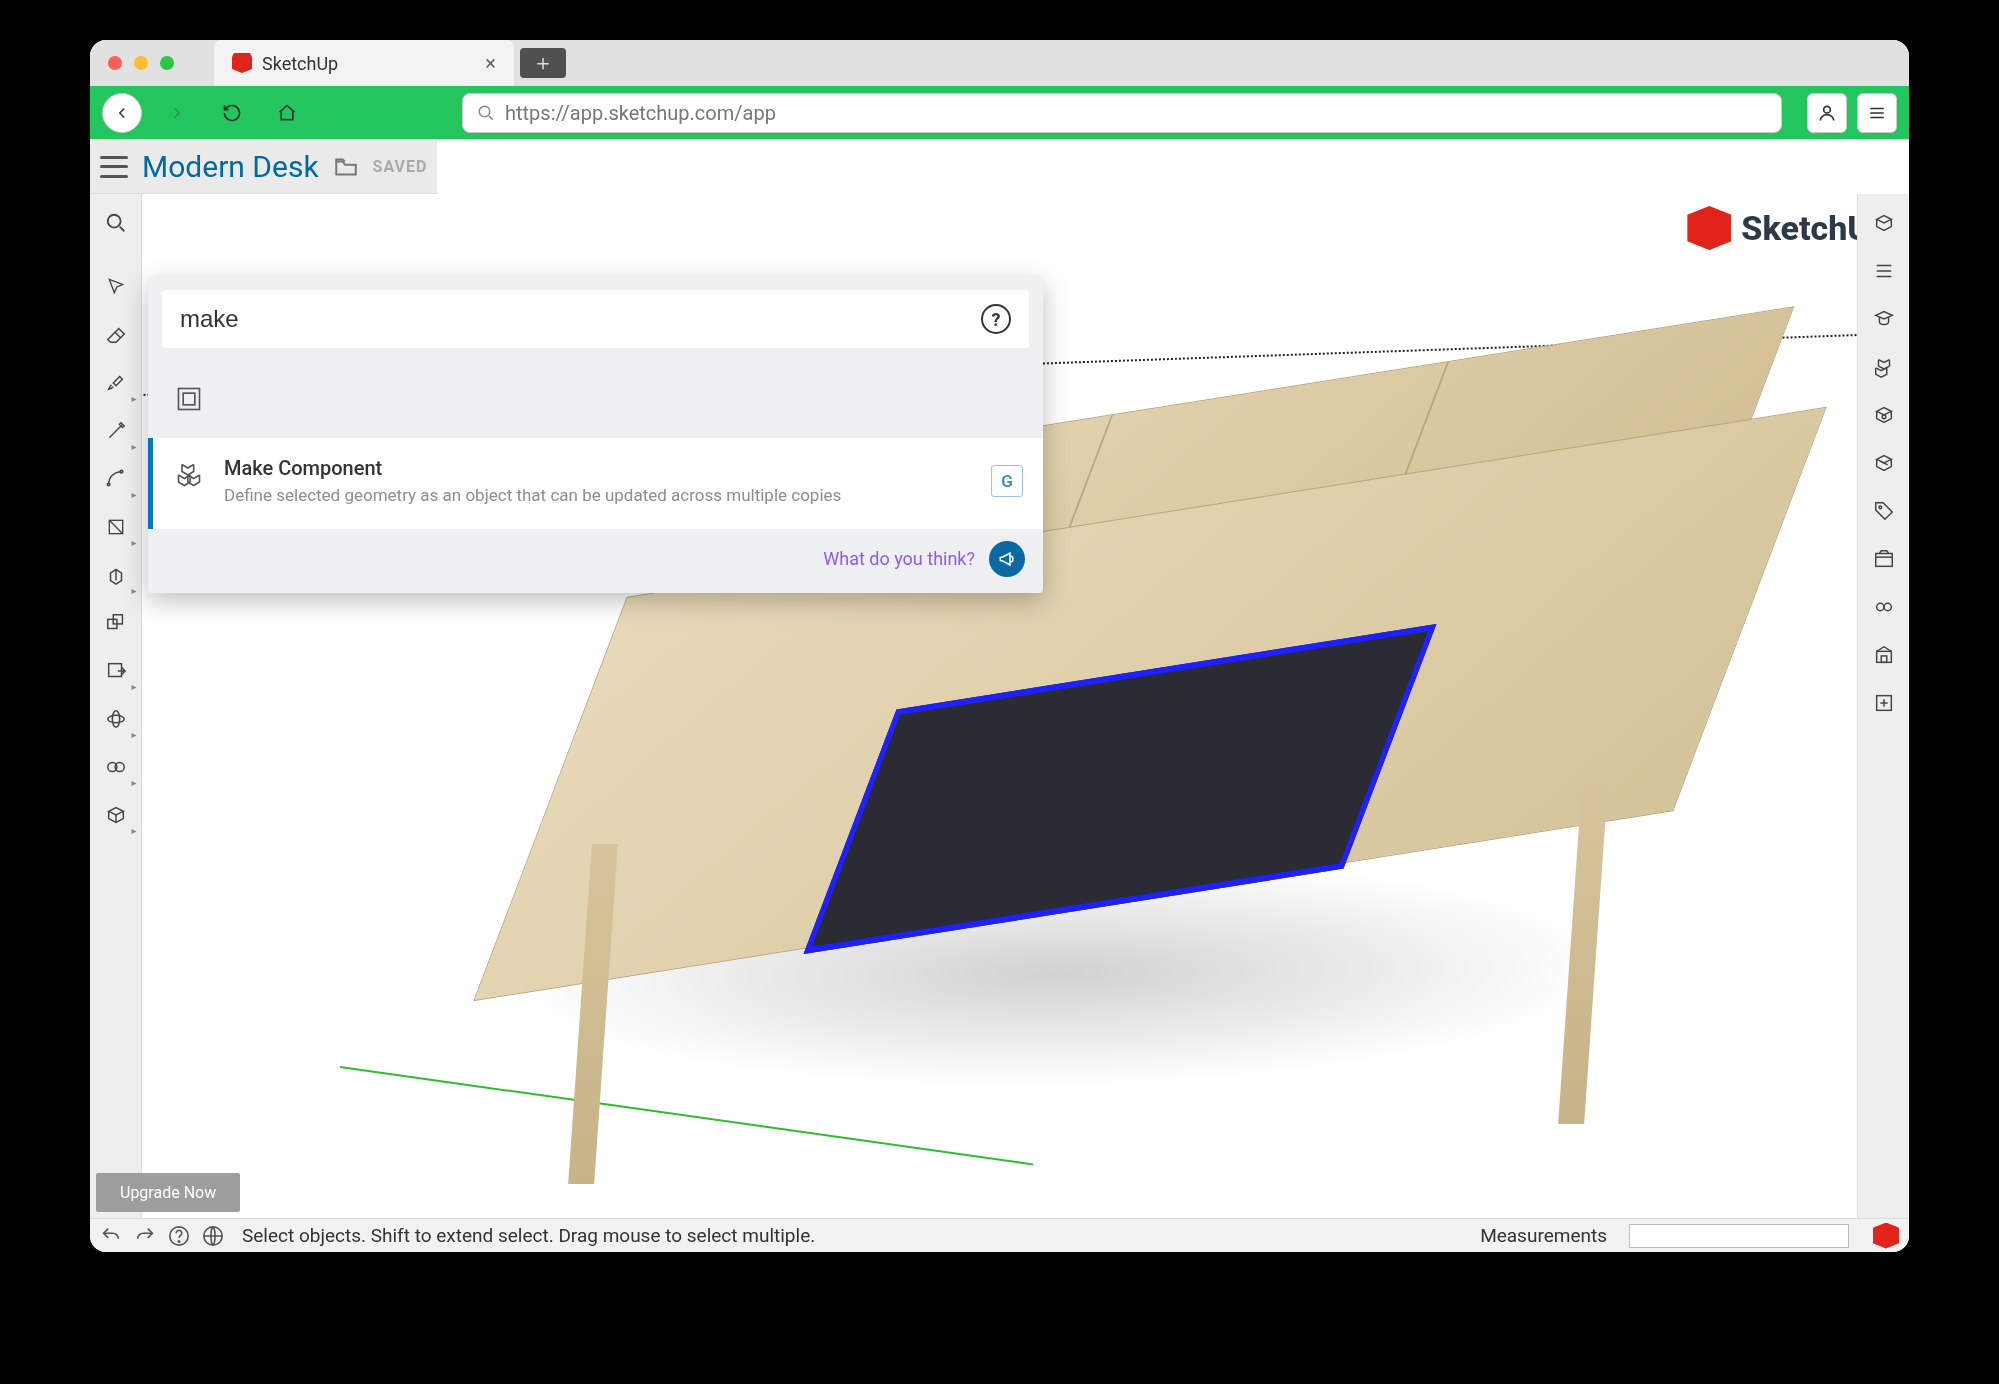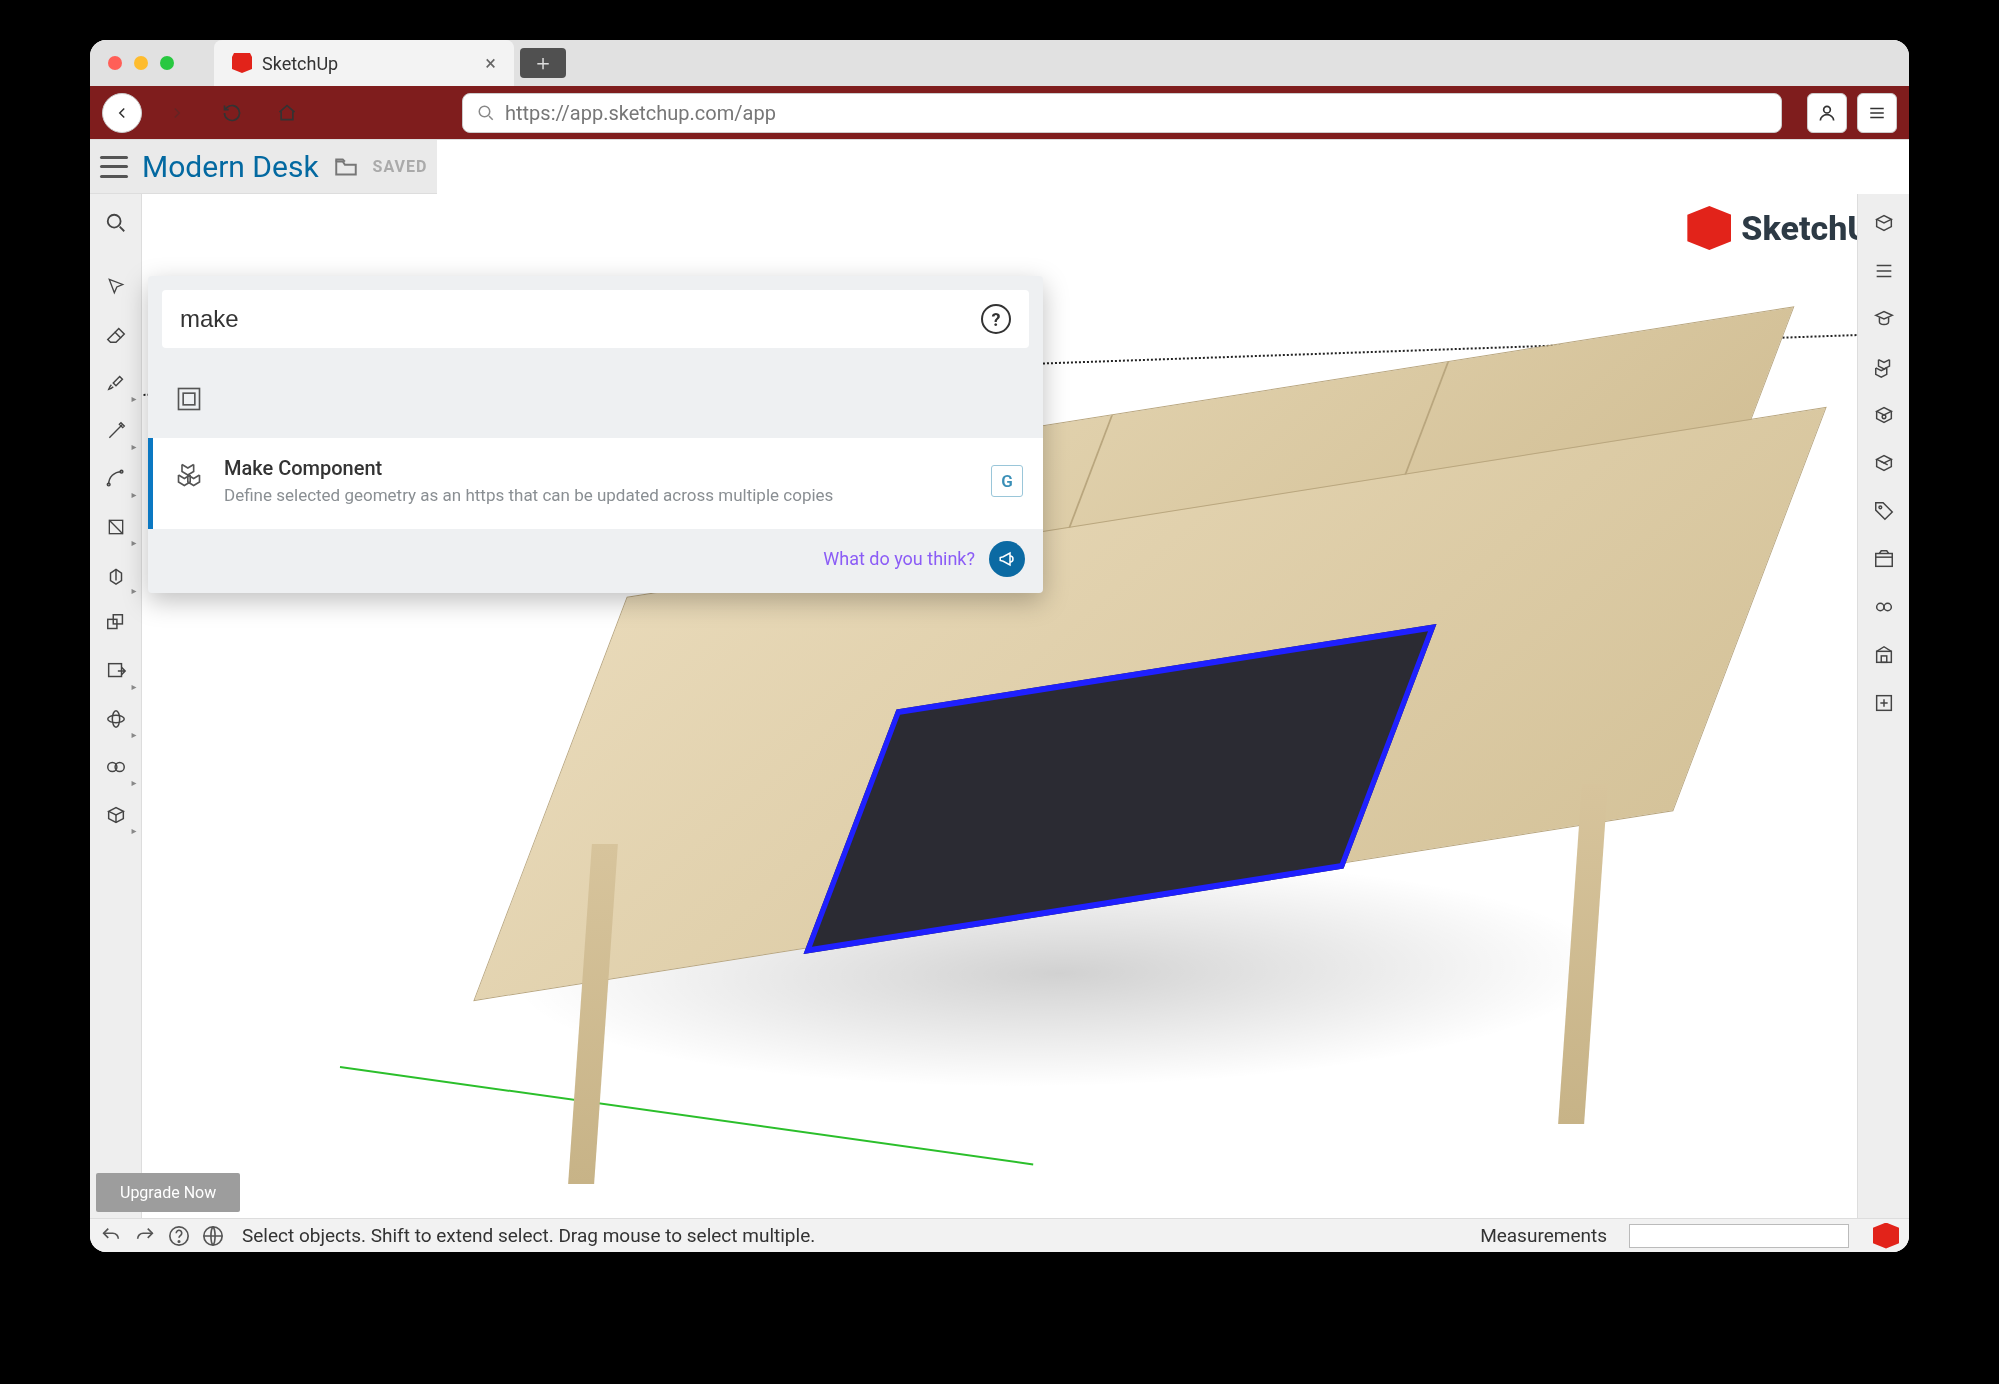--- a/index.html
+++ b/index.html
@@ -10,21 +10,21 @@
   .titlebar { height: 46px; background: #e1e1e1; display: flex; align-items: center; }
   .traffic-lights { display: flex; gap: 12px; padding-left: 18px; }
   .tl { width: 14px; height: 14px; border-radius: 50%; }
   .tl.r { background: #ff5f57; } .tl.y { background: #febc2e; } .tl.g { background: #28c840; }
   .tabs { display: flex; align-items: stretch; height: 46px; margin-left: 40px; }
   .tab { display: flex; align-items: center; gap: 10px; padding: 0 18px; min-width: 300px; background: #f3f3f3; border-top-left-radius: 8px; border-top-right-radius: 8px; font-size: 18px; color: #333; }
   .tab .favicon { width: 20px; height: 20px; background: #e2231a; clip-path: polygon(10% 0, 90% 0, 100% 20%, 100% 80%, 50% 100%, 0 80%, 0 20%); }
   .tab .close { margin-left: auto; font-size: 20px; color: #666; }
   .newtab { width: 46px; display:flex; align-items:center; justify-content:center; color:#555; font-size:22px; background:#505050; color:#ddd; margin-left:6px; border-radius:4px; align-self:center; height:30px; }
   
-  .urlbar { height: 54px; display:flex; align-items:center; padding: 0 12px; gap: 15px; background:#7f1d1d; border-bottom:1px solid #ddd; }
+  .urlbar { height: 54px; display:flex; align-items:center; padding: 0 12px; gap: 15px; background:#22c55e; border-bottom:1px solid #ddd; }
   .navbtn { width:40px; height:40px; border:1px solid #ccc; border-radius:50%; display:flex; align-items:center; justify-content:center; color:#333; background:#fff; }
   .navbtn.plain { border:none; background: transparent; }
   .addr { flex:1; margin-left: 140px; display:flex; align-items:center; height:40px; border:1px solid #ccc; border-radius:8px; background:#fff; padding: 0 14px; color:#777; font-size:20px; gap:10px; }
   .addr svg { flex-shrink:0; }
   .right-icons { display:flex; gap:10px; margin-left:10px; }
   .sqbtn { width:40px; height:40px; border:1px solid #ccc; border-radius:6px; display:flex; align-items:center; justify-content:center; color:#333; background:#fff; }
   
   .appbar { height: 54px; background:#eaeaea; display:flex; align-items:center; padding: 0 10px; gap:14px; border-bottom:1px solid #ddd; width: max-content; }
   .hamburger { width:28px; height:22px; display:flex; flex-direction:column; justify-content:space-between; }
   .hamburger span { height:3px; background:#555; border-radius:2px; }
@@ -373,21 +373,21 @@
                 <path d="M6 3l5 3 5-3"></path>
                 <path d="M6 3v6l5 3 5-3V3"></path>
                 <path d="M3 12l5 3 5-3"></path>
                 <path d="M3 12v6l5 3 5-3v-6"></path>
                 <path d="M11 12l5 3 5-3"></path>
                 <path d="M11 12v6l5 3 5-3v-6"></path>
               </svg>
           </div>
           <div style="flex:1">
             <div class="title">Make Component</div>
-            <div class="desc">Define selected geometry as an https that can be updated across multiple copies</div>
+            <div class="desc">Define selected geometry as an object that can be updated across multiple copies</div>
           </div>
           <div class="kbd">G</div>
         </div>
 
         <div class="panel-footer">
           <span>What do you think?</span>
           <div class="bullhorn">
             <svg width="18" height="18" viewBox="0 0 24 24" fill="none" stroke="currentColor" stroke-width="2">
                 <path d="M3 10v4l4 1 9 5V4L7 9z"></path>
                 <path d="M16 8a4 4 0 010 8"></path>

